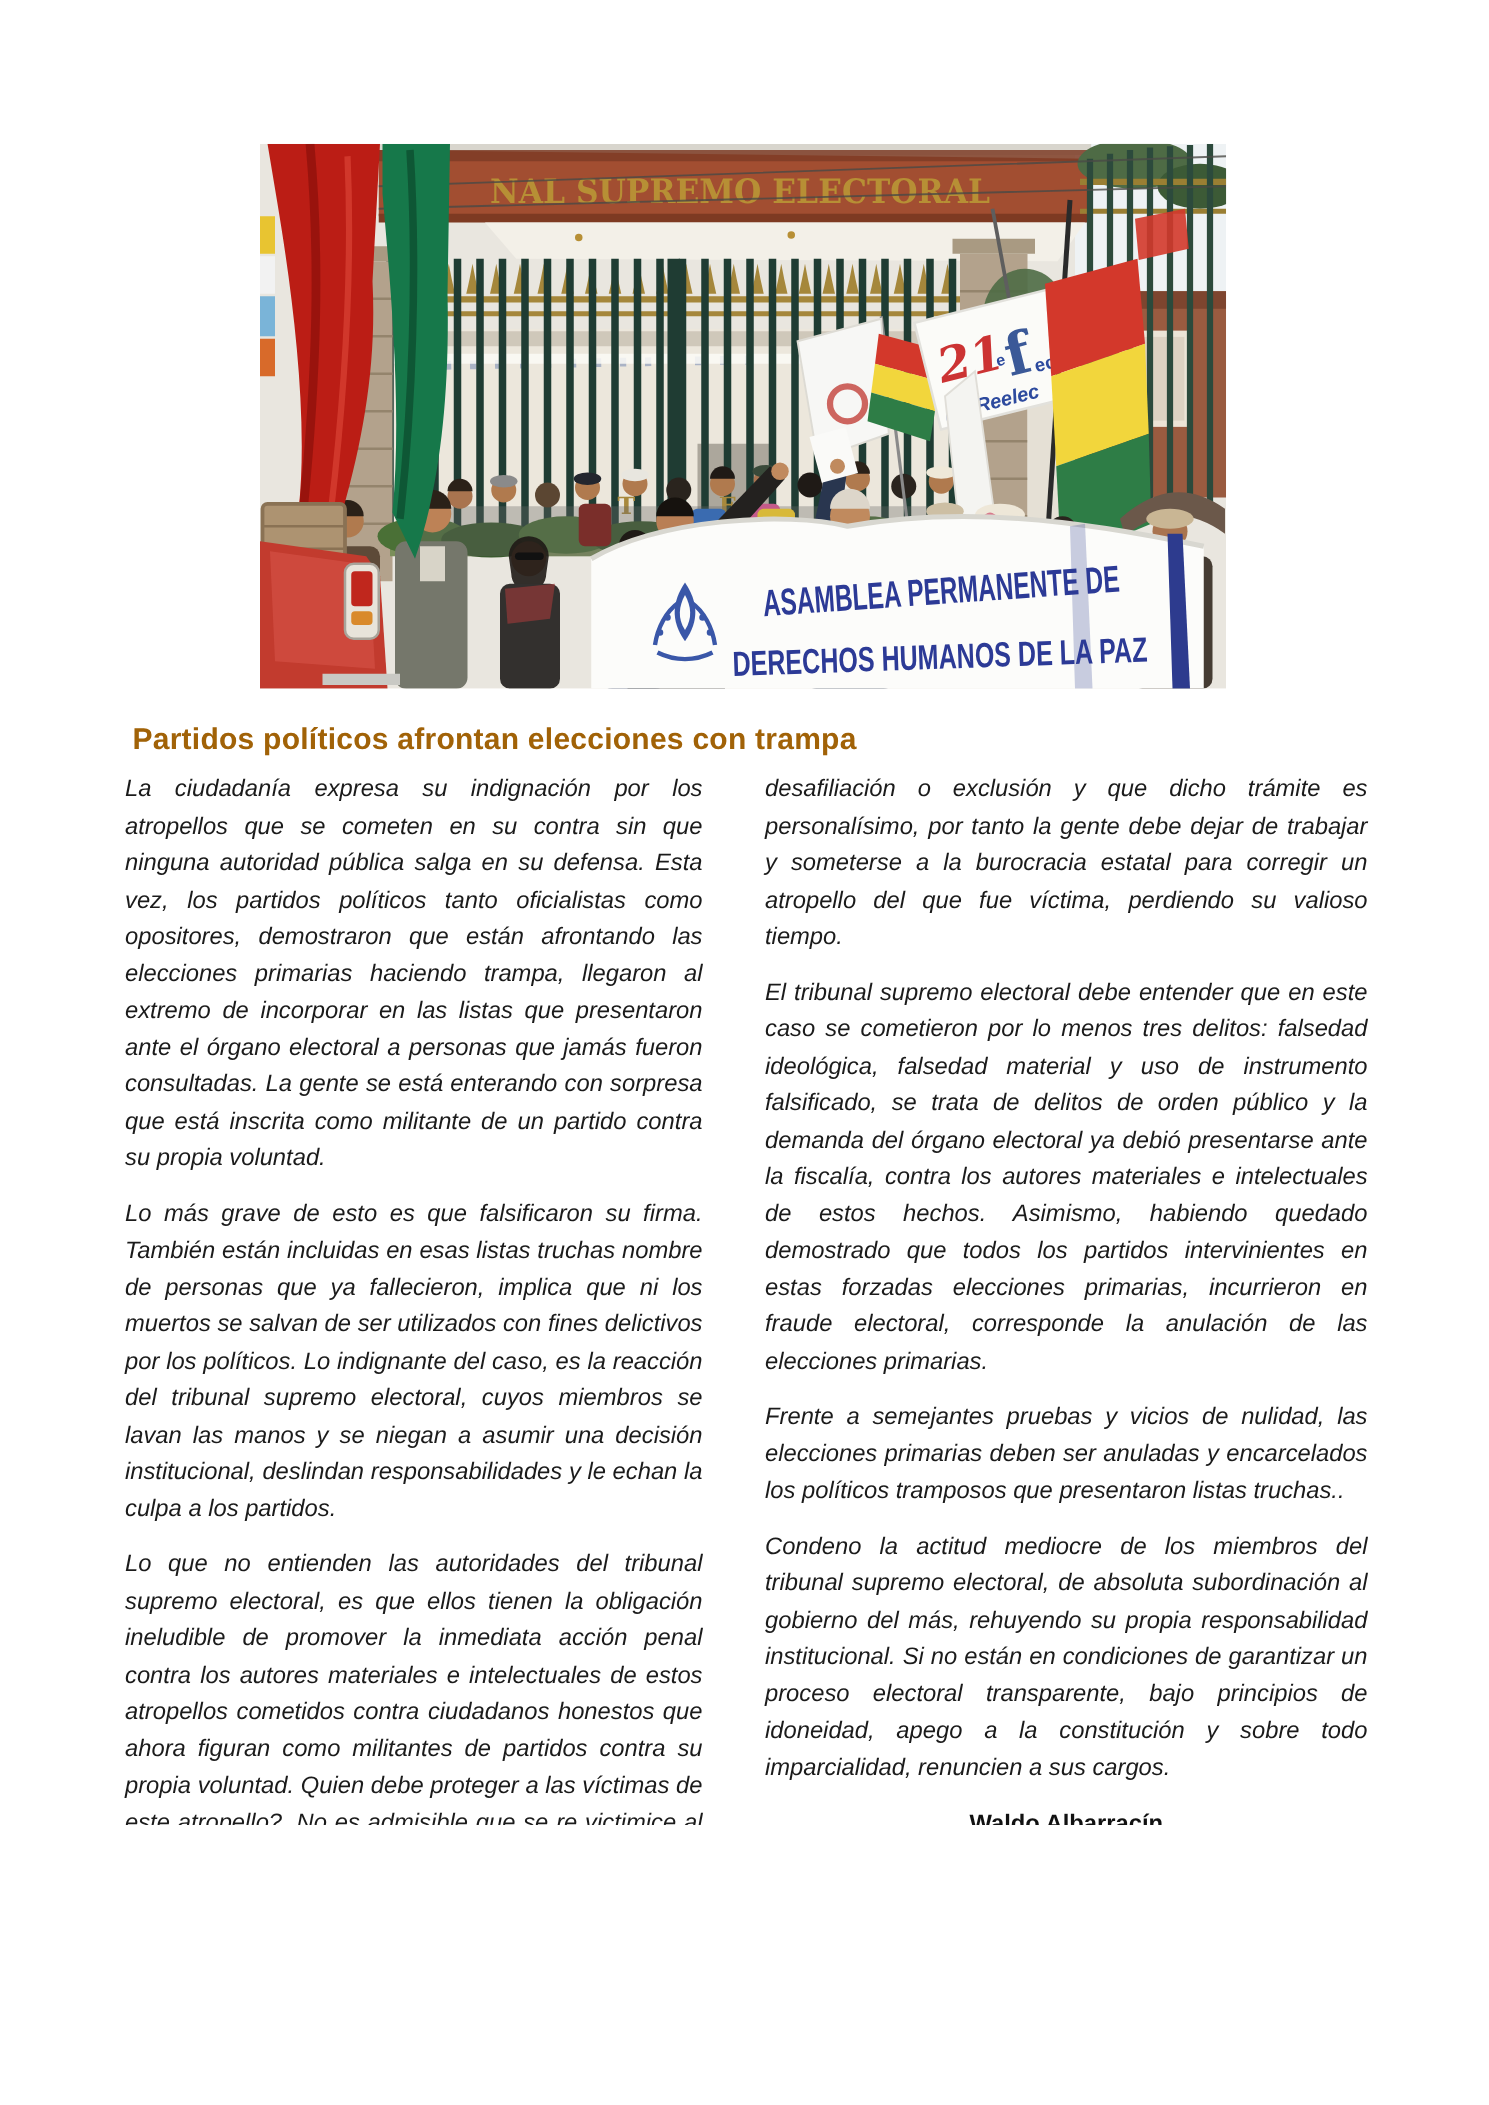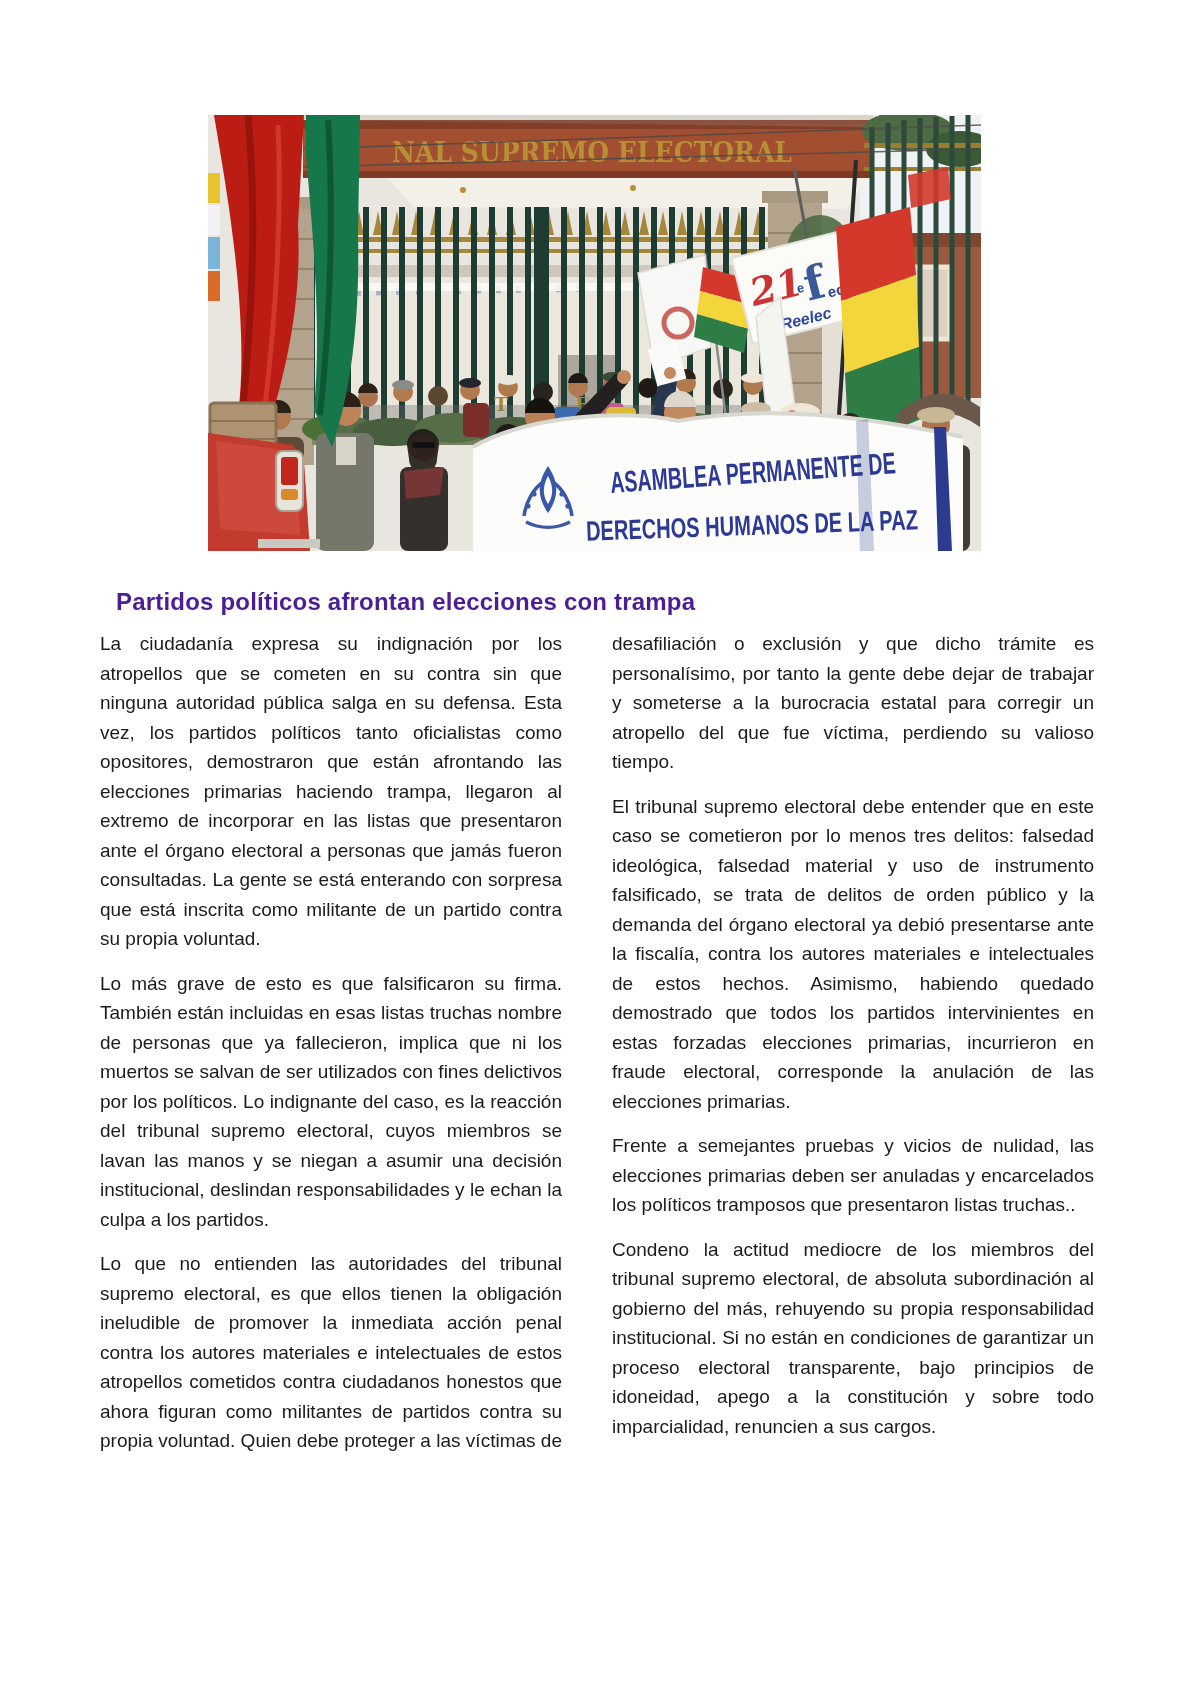--- a/index.html
+++ b/index.html
@@ -1,24 +1,24 @@
 <!DOCTYPE html>
 <html><head>
 <meta charset="utf-8">
 <style>
   html,body{margin:0;padding:0;background:#ffffff;}
   .page{position:relative;width:1191px;height:1460px;background:#ffffff;overflow:hidden;
         font-family:"Liberation Sans", sans-serif;color:#1b1b1b;}
   .photo{position:absolute;left:208px;top:115px;width:773px;height:436px;overflow:hidden;}
   .photo svg{display:block;}
-  .title{position:absolute;left:100px;top:572px;width:995px;margin:16px;
-         font-size:24px;font-weight:bold;color:#4c1d95;letter-spacing:.2px;}
+  .title{position:absolute;left:100px;top:572px;width:995px;margin:6px;
+         font-size:24px;font-weight:bold;color:#a16207;letter-spacing:.2px;}
   .col{position:absolute;top:617px;font-size:19px;line-height:29.5px;text-align:justify;
        text-justify:inter-word;color:#1b1b1b;}
-  .col p{margin:12px 0 15px 0;}
+  .col p{margin:0 0 15px 0;font-style:italic;}
   .col1{left:100px;width:462px;}
   .col2{left:612px;width:482px;}
   .signature{text-align:center;font-weight:bold;line-height:30px;margin-top:16px;color:#111;}
 </style>
 </head>
 <body>
 
 <div class="page">
 
   <figure class="photo" style="margin:0">

